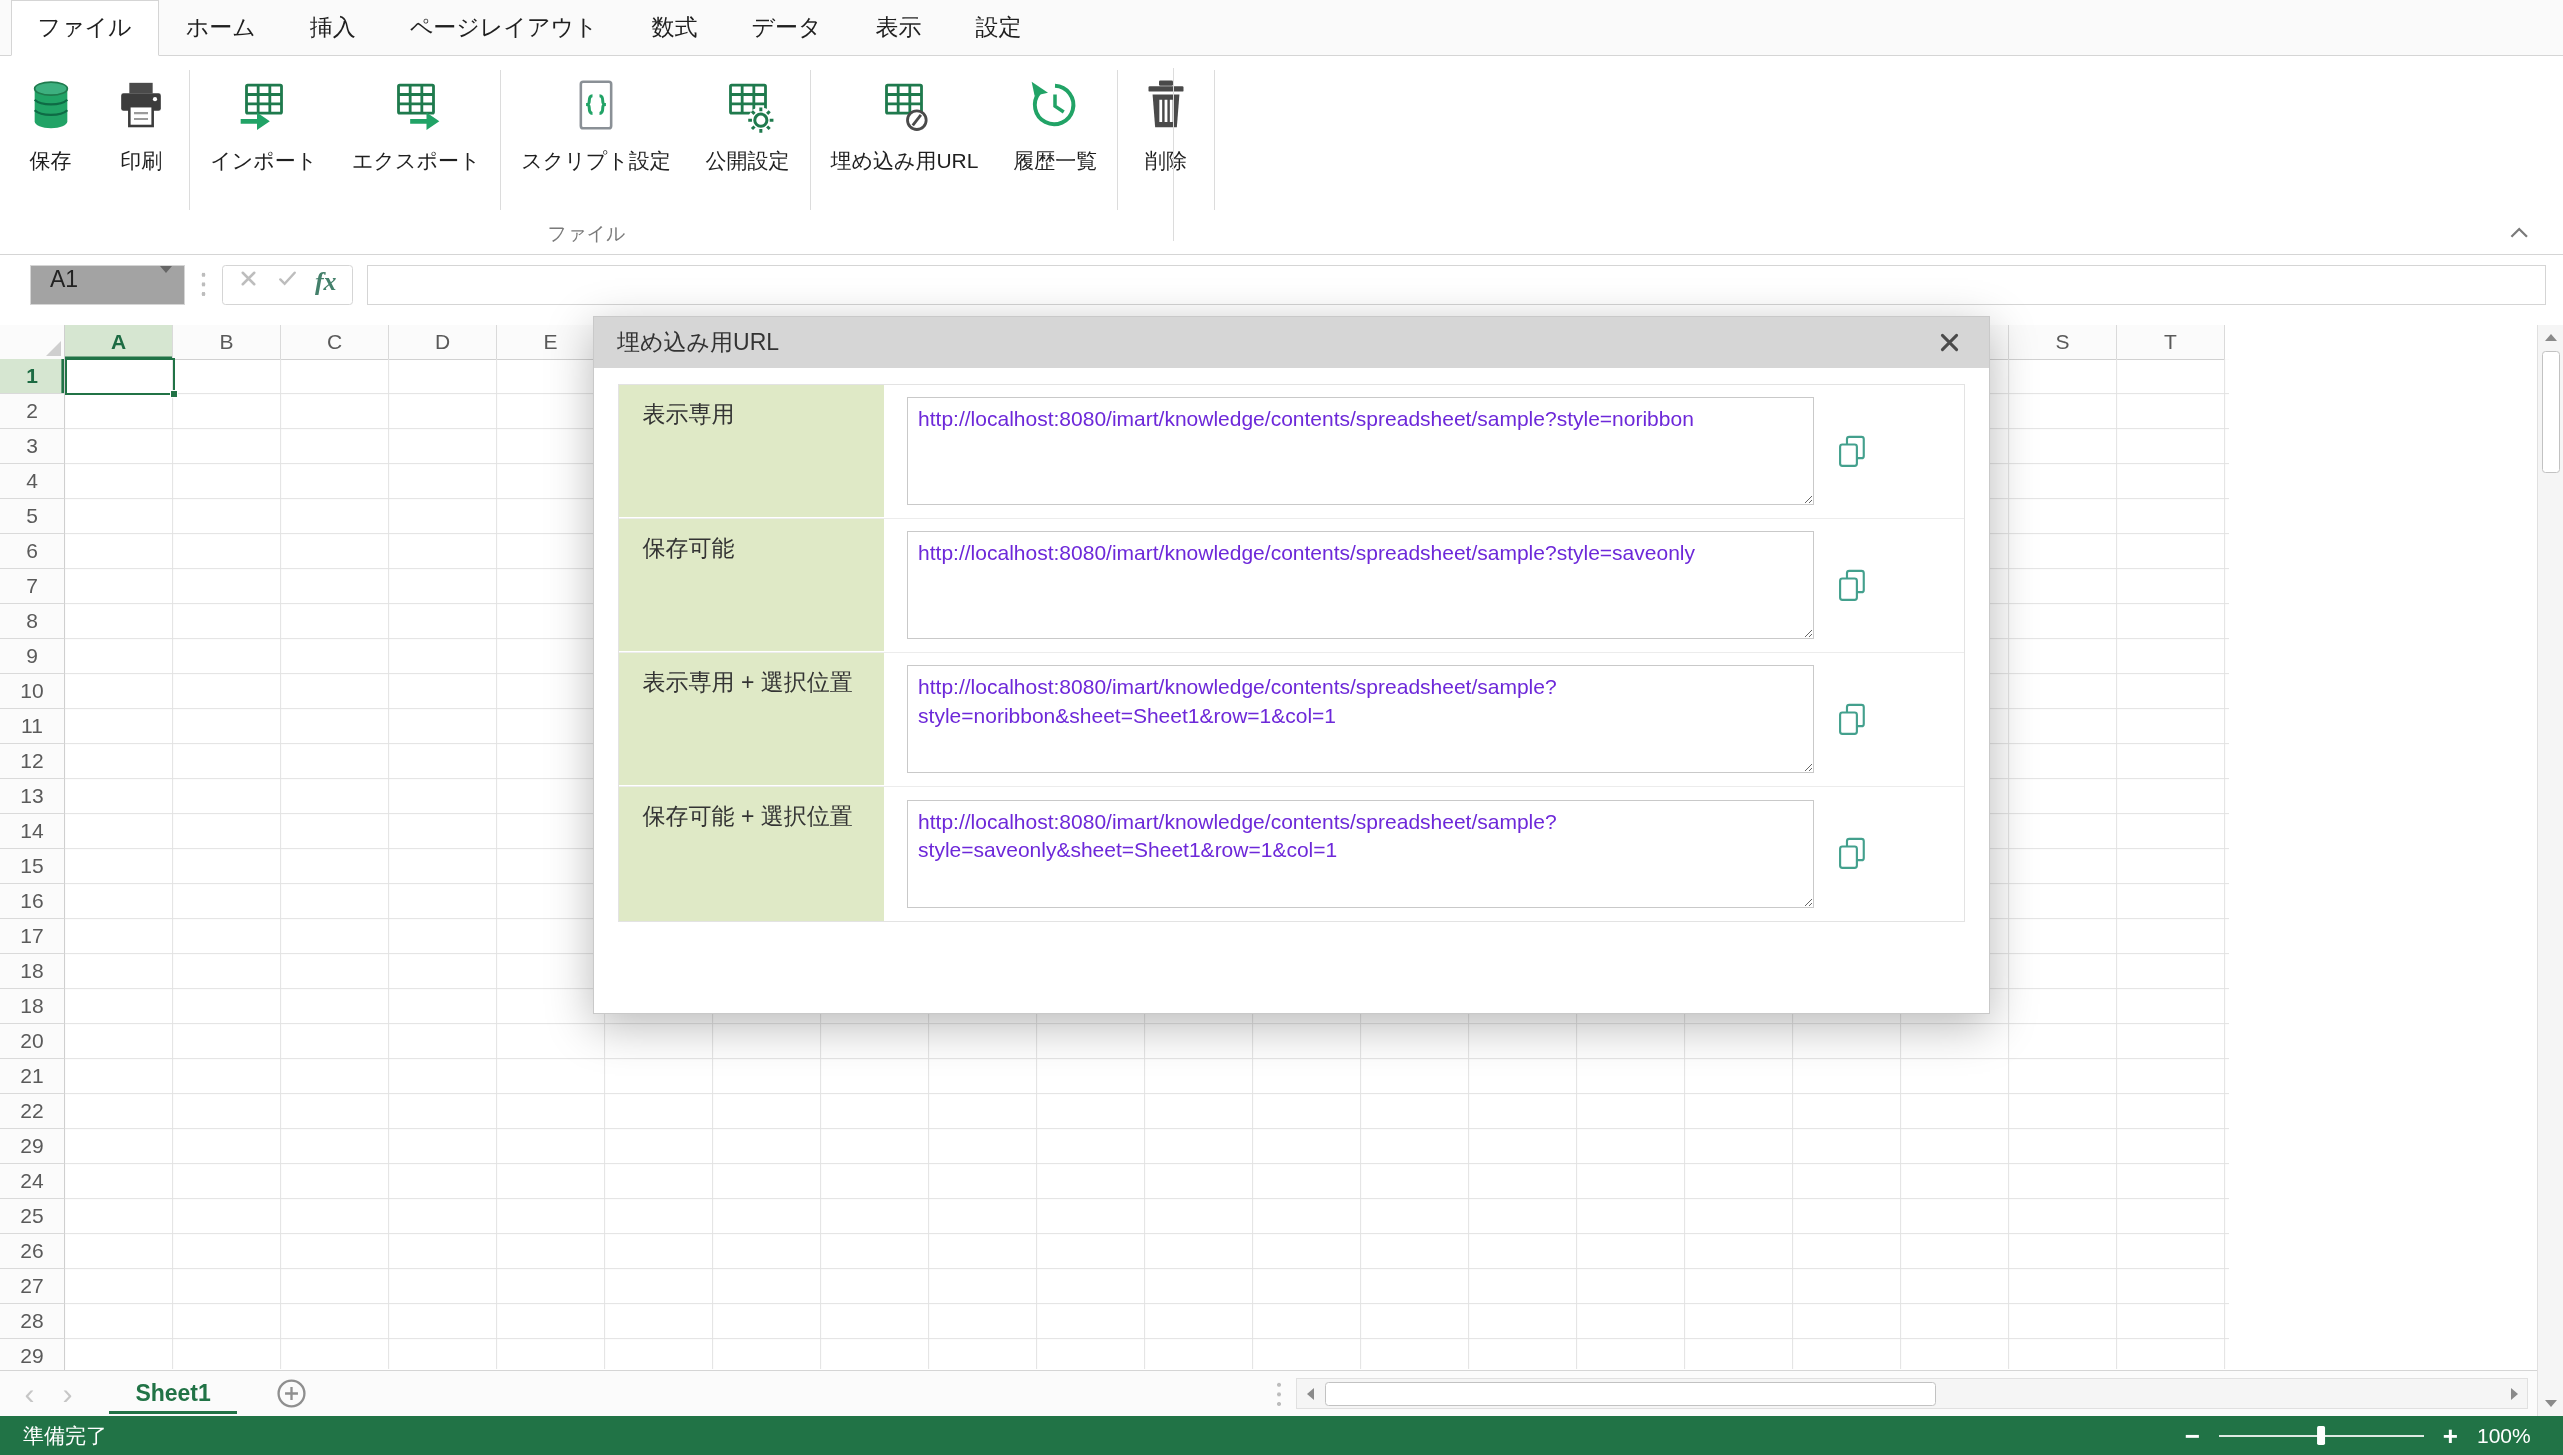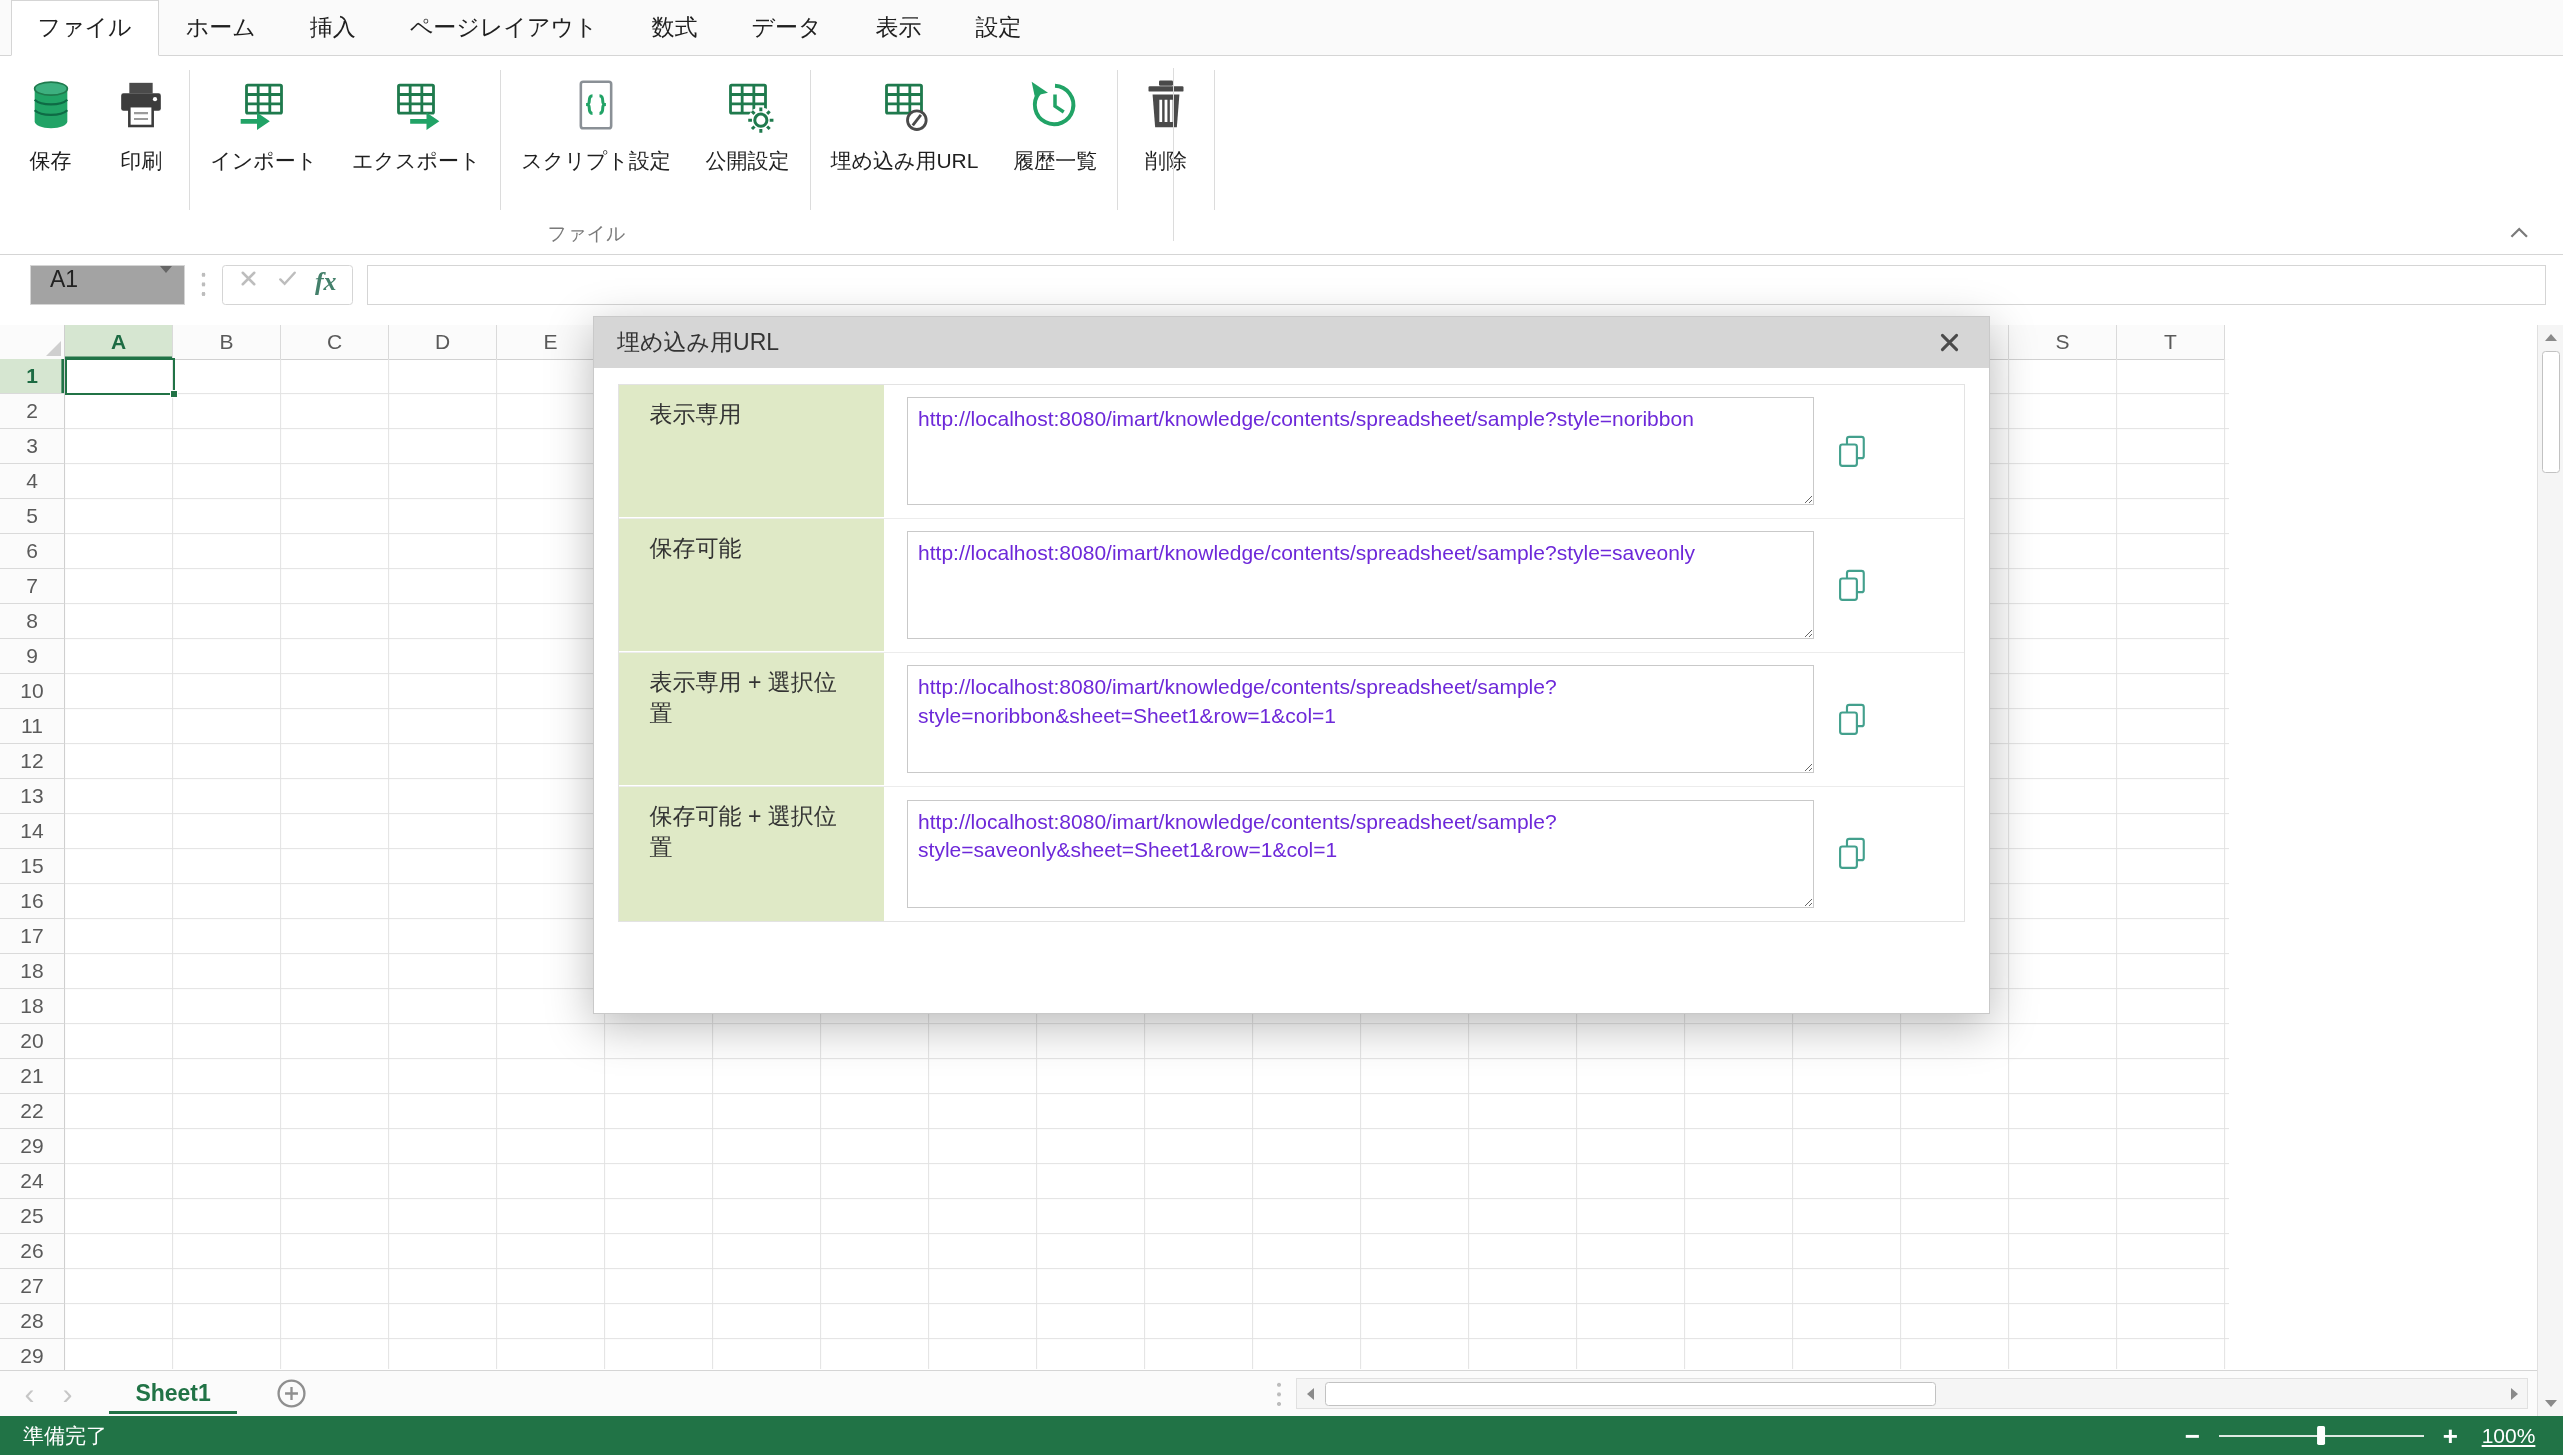--- a/index.html
+++ b/index.html
@@ -112,34 +112,34 @@
   
   .status-bar { position:absolute; top:1416px; left:0; right:0; height:39px; background:#217346;
     color:#fff; display:flex; align-items:center; padding:0 23px; font-size:21px; }
   .zoom-cluster { margin-left:auto; display:flex; align-items:center; gap:19px; }
   .zoom-btn { font-size:26px; font-weight:bold; color:#fff; line-height:1; cursor:pointer; }
   .zoom-slider { position:relative; width:205px; height:21px; cursor:pointer; }
   .zoom-track { position:absolute; top:9.6px; left:0; right:0; height:2.6px; background:rgba(255,255,255,.85); }
   .zoom-tick { position:absolute; left:50%; top:5.2px; width:1.7px; height:11.3px; background:rgba(255,255,255,.85); }
   .zoom-handle { position:absolute; left:50%; transform:translateX(-50%); top:0.9px; width:7.9px;
     height:19px; background:#fff; border-radius:1.7px; }
-  .zoom-label { min-width:63px; text-align:center;text-decoration:underline; }
+  .zoom-label { min-width:63px; text-align:left; }
 
   
   .dialog { position:absolute; left:593px; top:316px; width:1397px; height:698px; background:#fff;
     border:0.9px solid #c9c9c9; box-shadow:0 12.2px 44px rgba(0,0,0,.28); z-index:10; }
   .dialog-titlebar { height:51px; background:#d6d6d6; display:flex; align-items:center; padding:0 23px; }
   .dialog-title { font-size:23px; color:#333; }
   .dialog-close { margin-left:auto; width:33px; height:33px; display:flex; align-items:center;
     justify-content:center; cursor:pointer; background:none; border:none; }
   .dialog-close .icon { width:23px; height:23px; }
   .url-table { margin:15.7px 23.6px 0; border:0.9px solid #e3e3e3; }
   .url-row { display:flex; align-items:stretch; height:134px; border-bottom:0.9px solid #ececec; }
   .url-row:last-child { border-bottom:none; }
-  .label-cell { width:265px; background:#dfe9c6; padding:14px 31px; font-size:23px; color:#333;
+  .label-cell { width:265px; background:#dfe9c6; padding:14px 24px; font-size:23px; color:#333;
     border-bottom:1.7px solid #fff; }
   .url-row:last-child .label-cell { border-bottom:none; }
   .content-cell { flex:1; display:flex; align-items:center; padding-left:23px; }
   .url-input { width:907px; height:108px; border:0.9px solid #c9c9c9; padding:7px 10.5px;
     font-family:"Liberation Sans","DejaVu Sans",sans-serif; font-size:21px; line-height:1.35;
     color:#6d28d9; resize:both; overflow:auto; background:#fff; }
   .copy-btn { margin-left:19px; width:40px; height:44px; background:none; border:none;
     padding:1.7px; cursor:pointer; }
 </style>
 </head>

